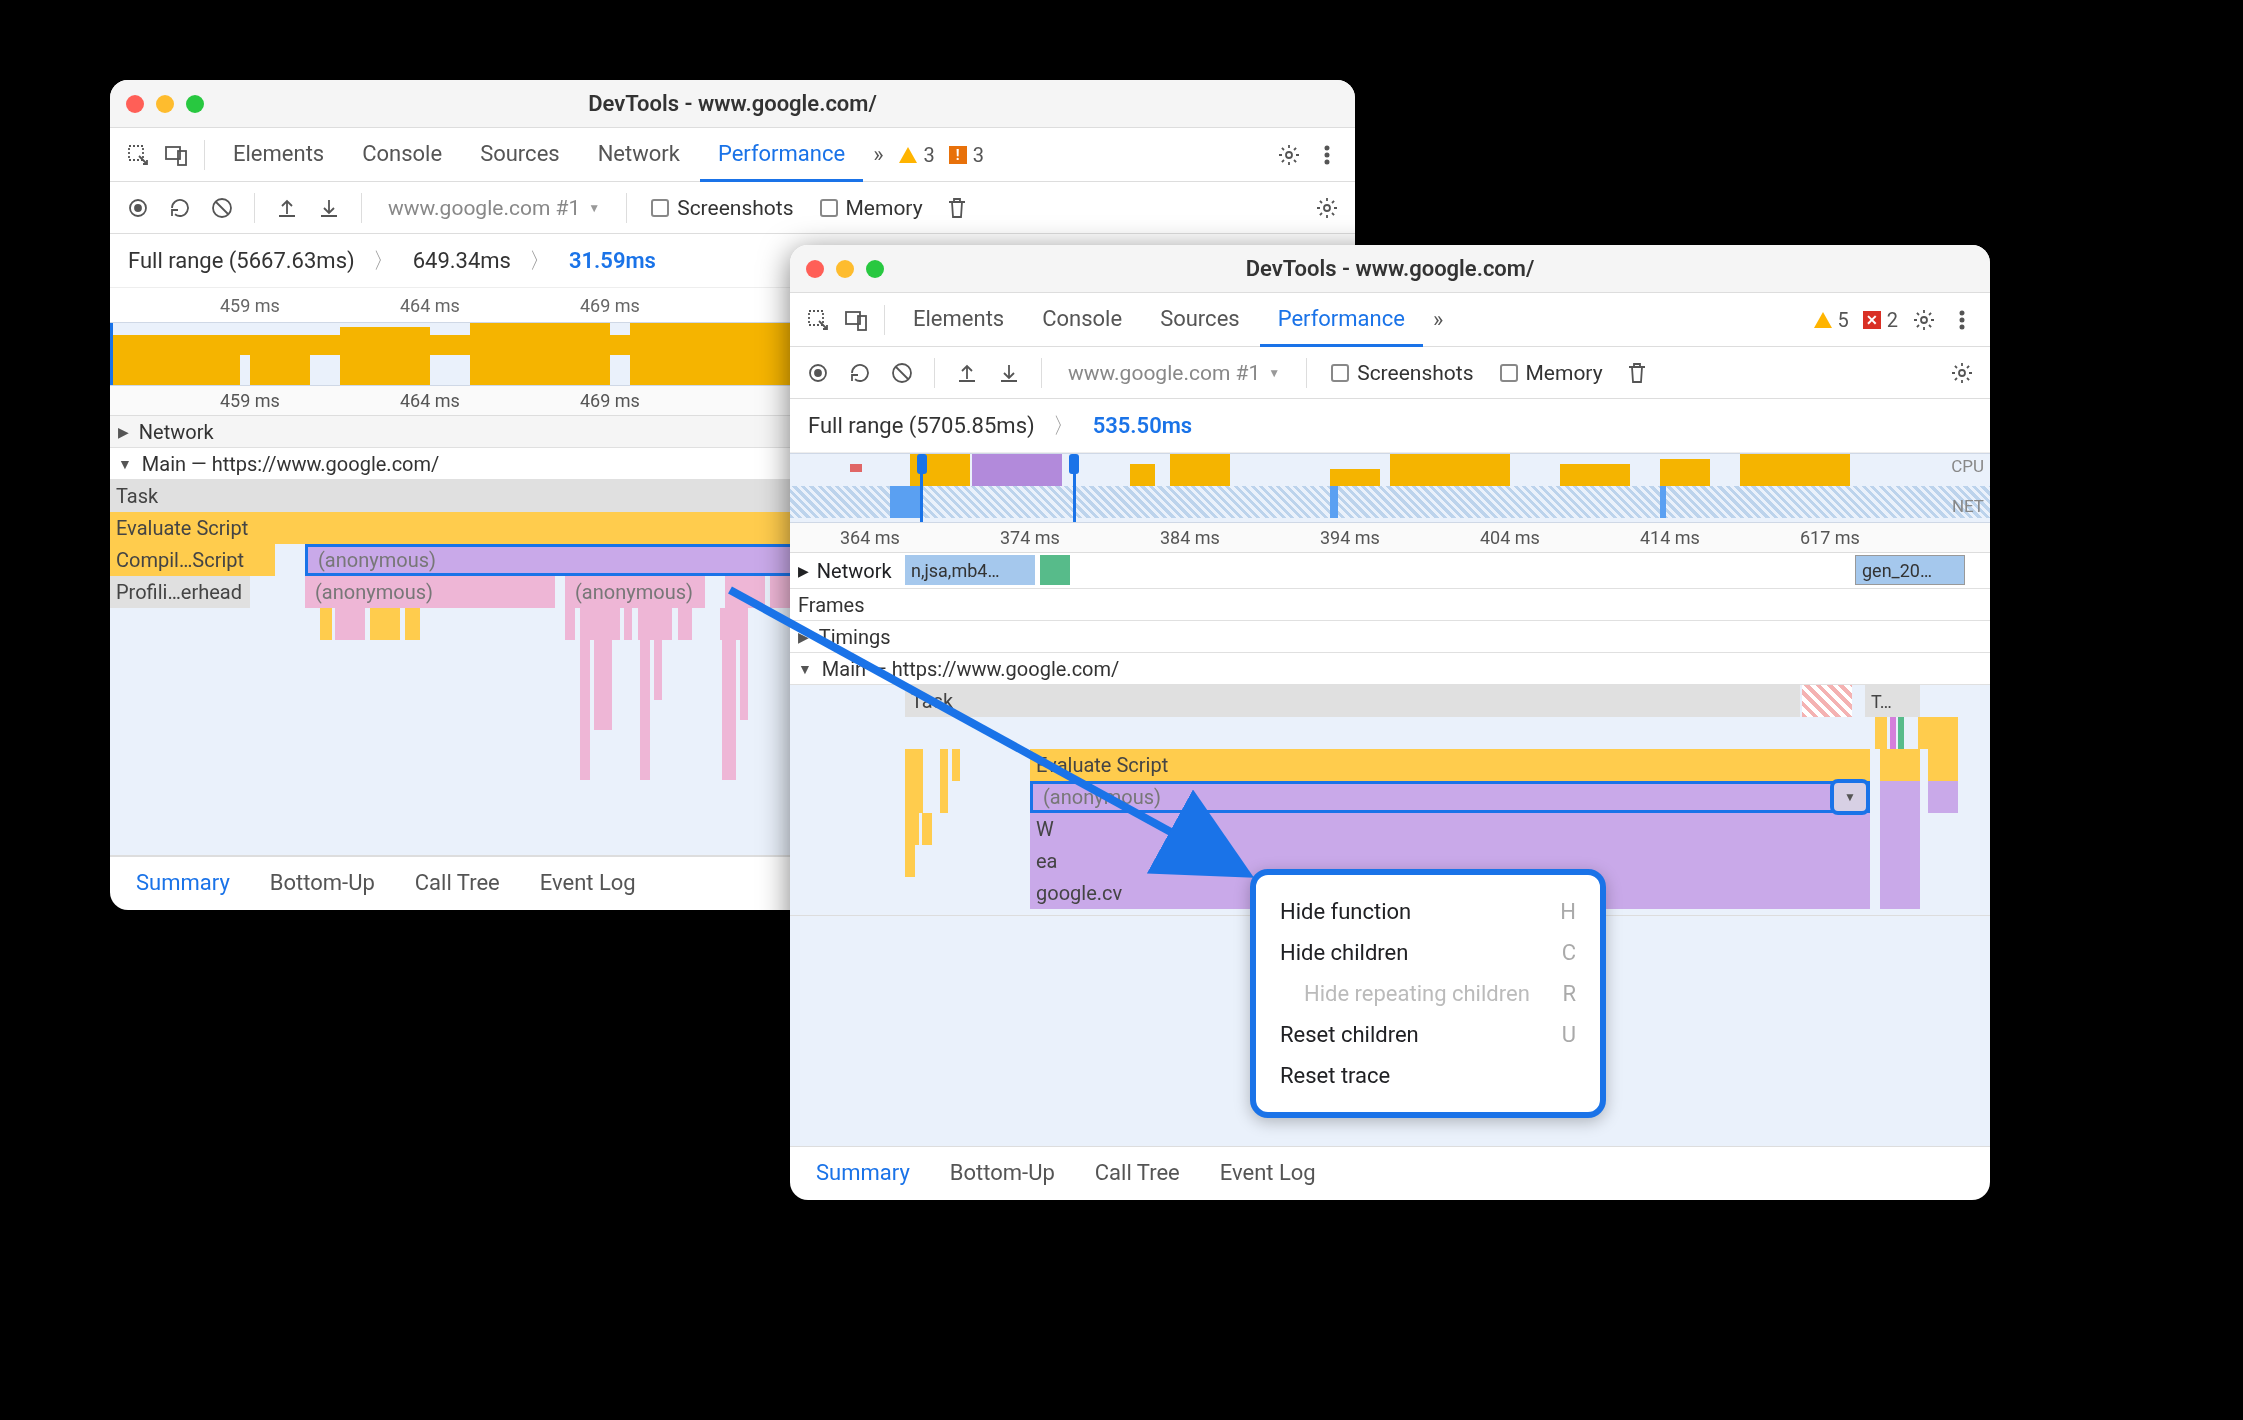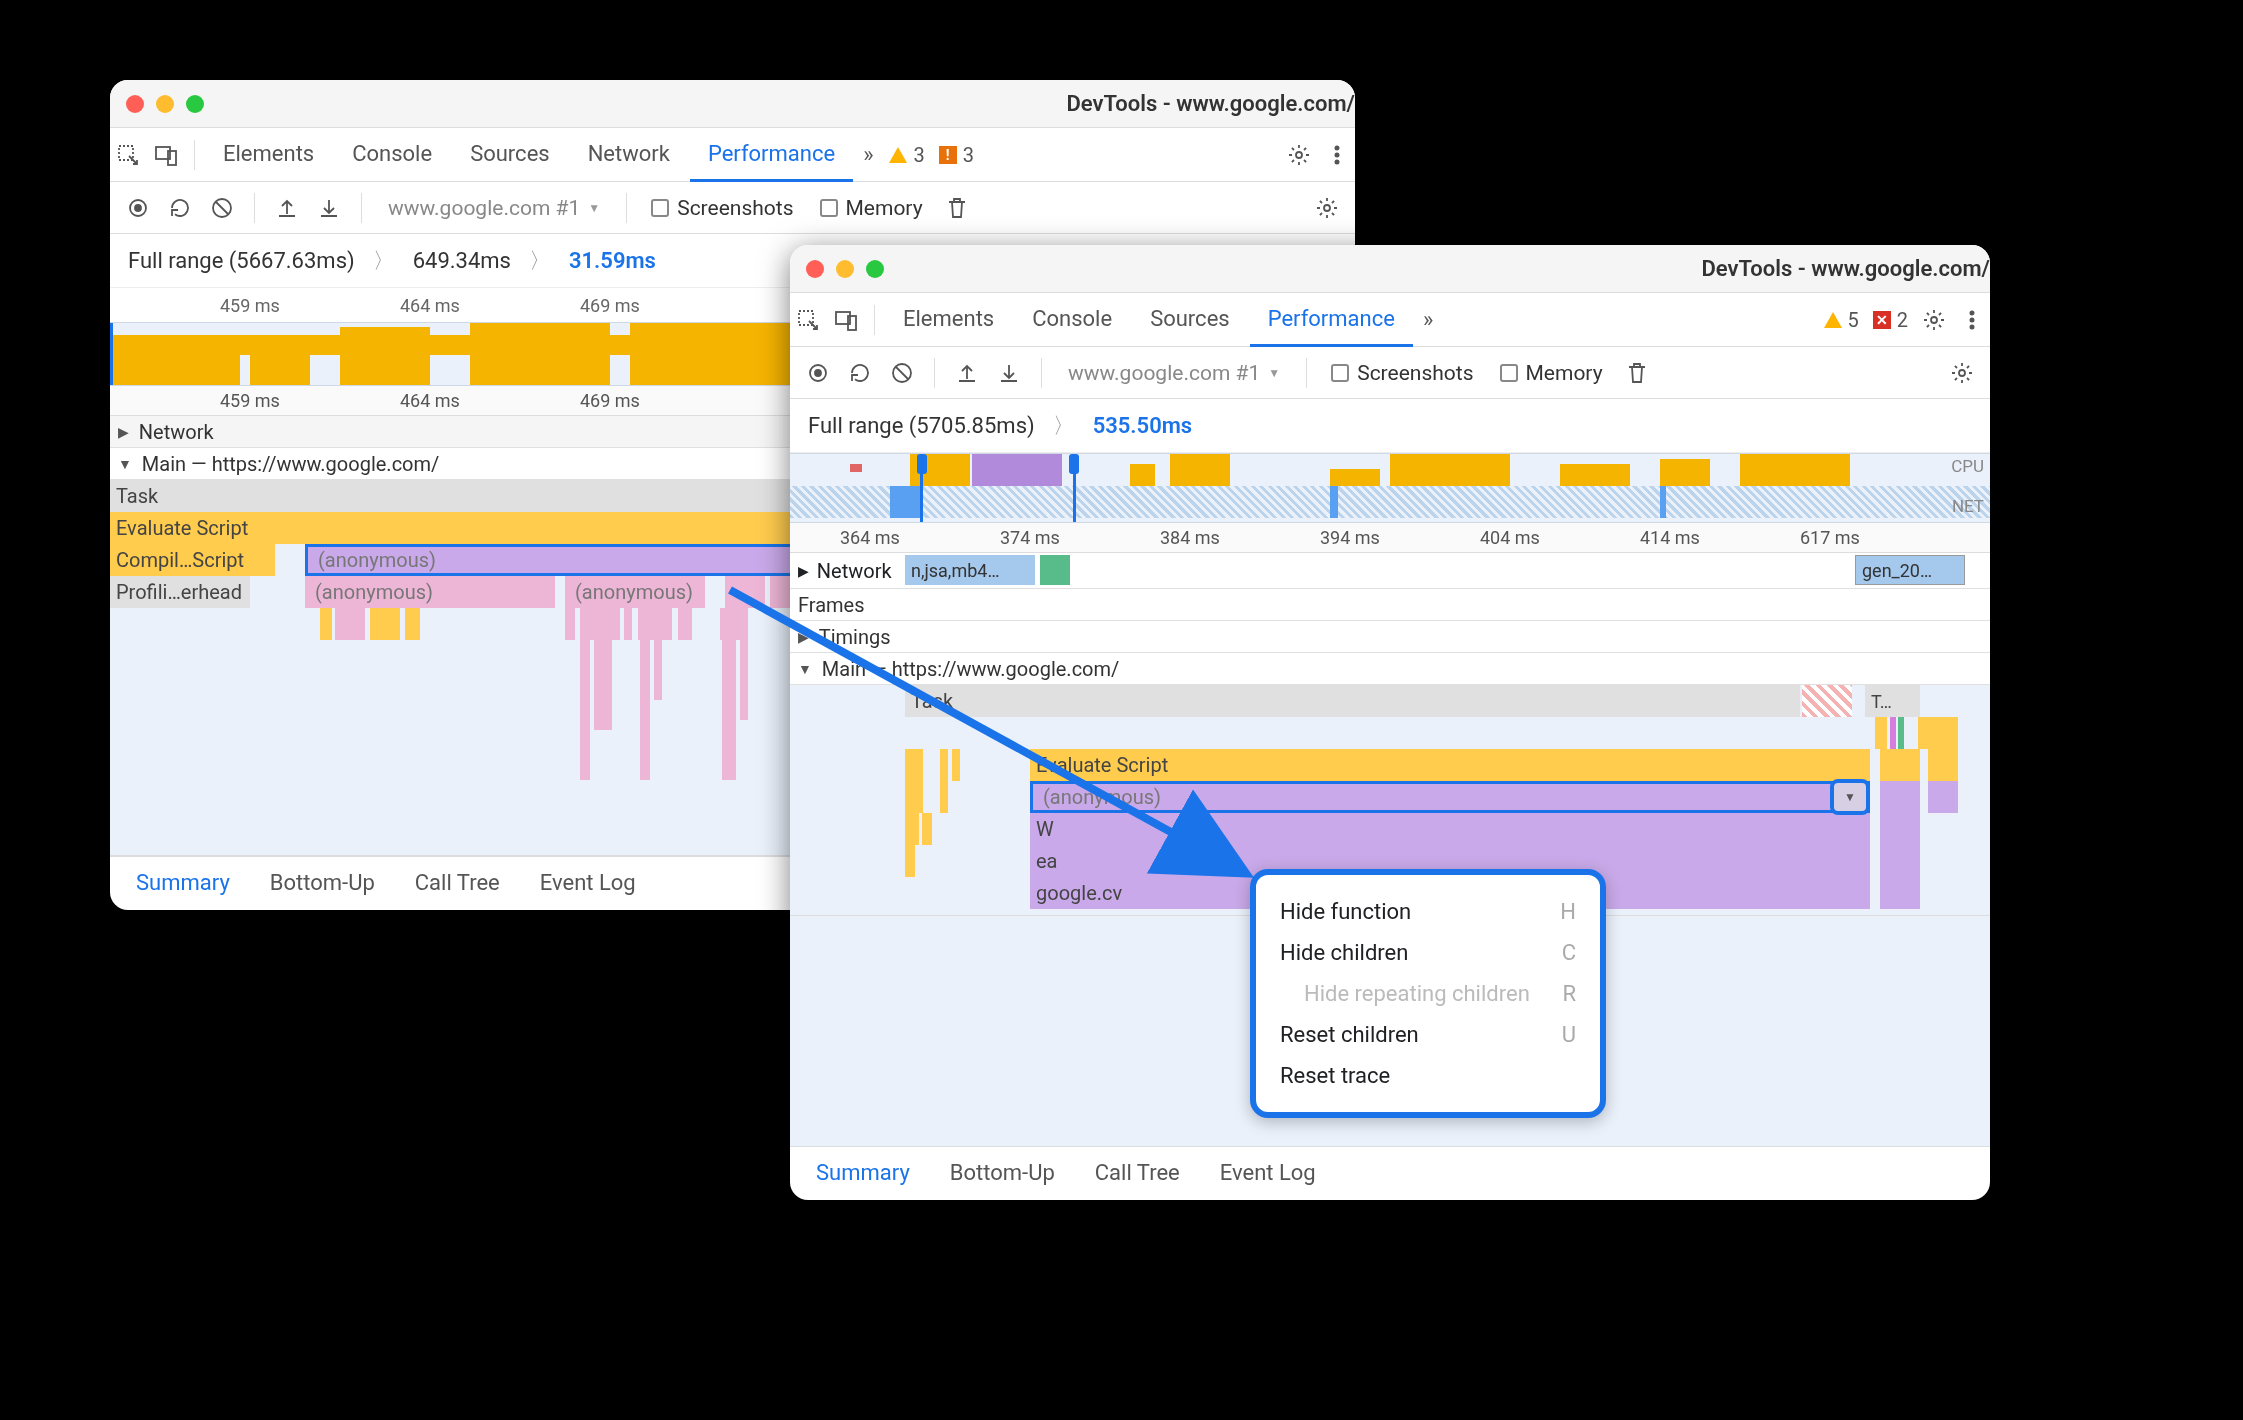--- a/index.html
+++ b/index.html
@@ -8,24 +8,24 @@
   .win1 { left: 110px; top: 80px; width: 1245px; height: 830px; }
   .win2 { left: 790px; top: 245px; width: 1200px; height: 955px; }
 
   
   .titlebar { height: 48px; display: flex; align-items: center; padding: 0 16px; background: #f5f5f5; border-bottom: 1px solid #ddd; position: relative; }
   .traffic { display: flex; gap: 12px; align-items: center; }
   .dot { width: 18px; height: 18px; border-radius: 50%; }
   .dot.red { background: #ff5f57; }
   .dot.yellow { background: #febc2e; }
   .dot.green { background: #28c840; }
-  .titlebar .title { position: absolute; left: 0; right: 0; text-align: right; font-weight: 600; font-size: 22px; color: #333; pointer-events: none; }
-
-  
-  .tabstrip { height: 54px; display: flex; align-items: center; padding: 0 0; border-bottom: 1px solid #ddd; gap: 2px; text-align: center; }
+  .titlebar .title { position: absolute; left: 0; right: 0; text-align: center; font-weight: 600; font-size: 22px; color: #333; pointer-events: none; }
+
+  
+  .tabstrip { height: 54px; display: flex; align-items: center; padding: 0 10px; border-bottom: 1px solid #ddd; gap: 2px; text-align: center; }
   .tabstrip .iconbtn, .toolbar .iconbtn { width: 36px; height: 36px; display: inline-flex; align-items: center; justify-content: center; border-radius: 4px; color: #555; }
   .tabstrip .sep { width: 1px; height: 30px; background: #ddd; margin: 0 8px; }
   .tab { padding: 0 18px; height: 54px; display: flex; align-items: center; color: #555; font-size: 22px; border-bottom: 3px solid transparent; }
   .tab.active { color: #1a73e8; border-bottom-color: #1a73e8; }
   .chev { font-size: 22px; color: #555; padding: 0 8px; }
   .spacer { flex: 1; }
   .badge { display: inline-flex; align-items: center; gap: 6px; margin: 0 6px; font-size: 20px; color: #555; }
   .badge .tri { width: 0; height: 0; border-left: 9px solid transparent; border-right: 9px solid transparent; border-bottom: 16px solid #ffb400; }
   .badge .sq { width: 18px; height: 18px; background: #e8710a; color: #fff; display: inline-flex; align-items: center; justify-content: center; font-size: 14px; font-weight: bold; }
   .badge .sq.red { background: #d93025; }

